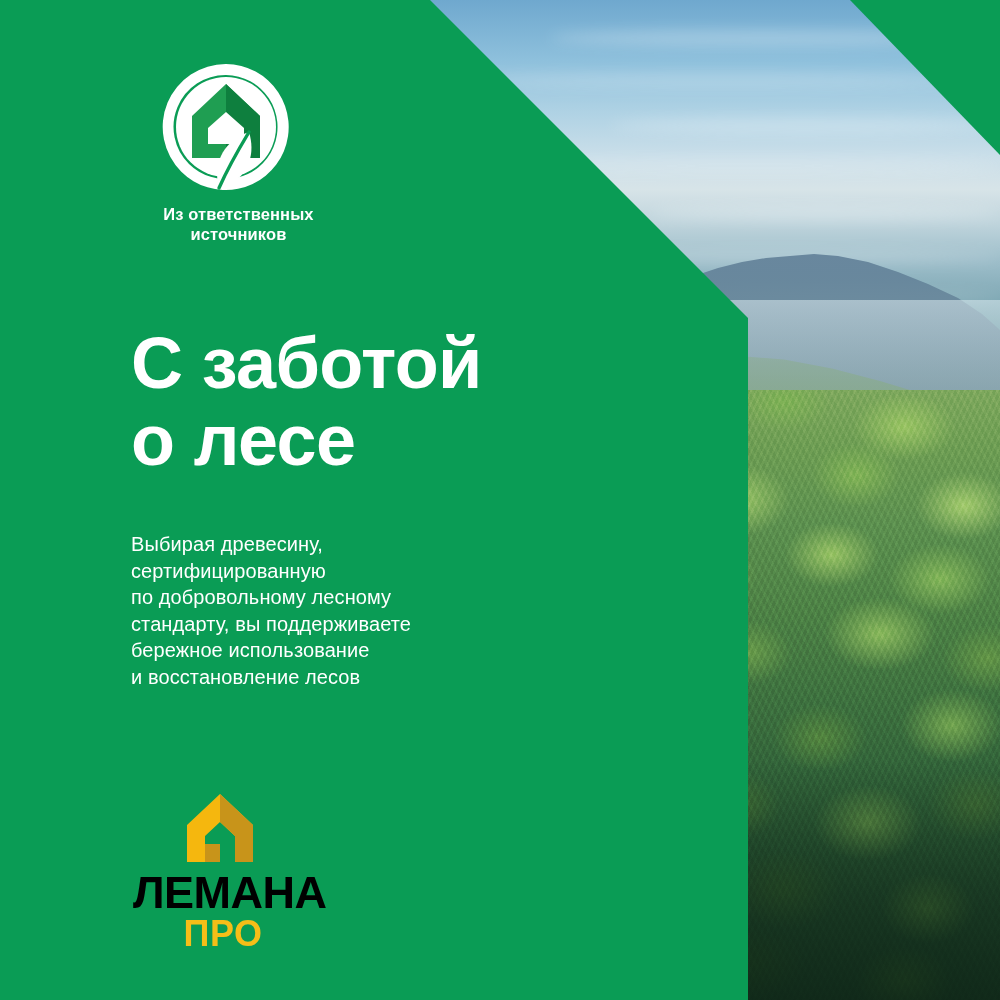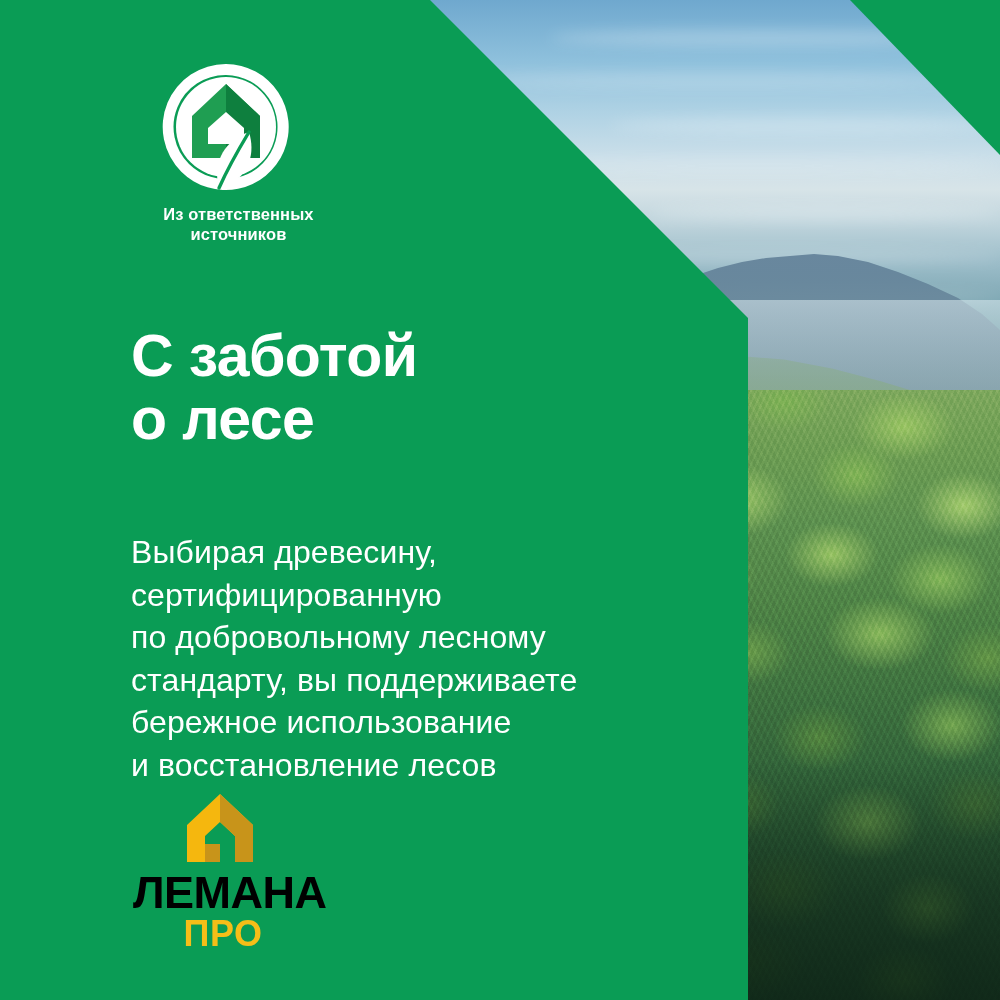--- a/index.html
+++ b/index.html
@@ -173,32 +173,32 @@
     line-height:1.22;
     text-align:center;
     letter-spacing:.1px;
     white-space:pre-line;
   }
 
   
   .headline {
     position:absolute; left:131px; top:325px;
     color:#FFFFFF;
-    font-size:59px;
+    font-size:72px;
     font-weight:bold;
     line-height:1.07;
     letter-spacing:-0.6px;
     white-space:pre-line;
   }
 
   
   .body-copy {
     position:absolute; left:131px; top:531px;
     color:#FFFFFF;
-    font-size:32px;
+    font-size:20px;
     font-weight:normal;
     line-height:1.33;
     letter-spacing:.1px;
     white-space:pre-line;
   }
 
   
   .brand { position:absolute; left:133px; top:792px; width:180px; }
   .brand-mark { display:block; width:82px; height:72px; margin-left:46px; }
   .brand-name {

